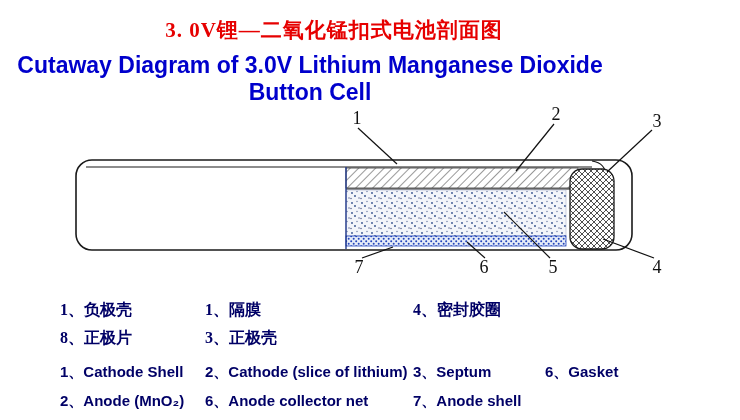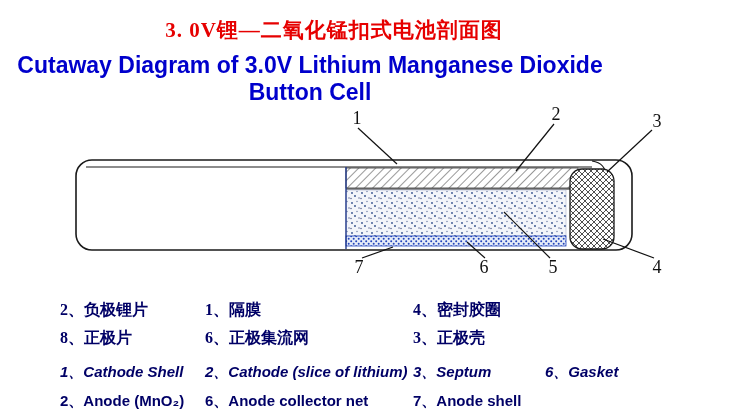--- a/index.html
+++ b/index.html
@@ -16,21 +16,21 @@
     position:absolute;top:52px;left:0;width:620px;text-align:center;
     color:#0000cc;font-family:"Liberation Sans","DejaVu Sans",sans-serif;
     font-weight:bold;font-size:23px;
   }
   svg.diagram{position:absolute;left:0;top:95px;}
   .legend{position:absolute;left:60px;top:298px;width:672px;color:#000066;}
   .lrow{display:grid;grid-template-columns:145px 208px 132px auto;margin-bottom:4px;}
   .lrow span{white-space:nowrap;}
   .lrow.cn span{font-family:"Liberation Serif","DejaVu Sans",serif;font-weight:bold;font-size:16px;line-height:24px;}
   .lrow.en span{font-family:"Liberation Sans","DejaVu Sans",sans-serif;font-weight:bold;font-size:15px;line-height:25px;}
-  .lrow.gap{margin-top:9px;font-style:italic;}
+  .lrow.gap{margin-top:9px;}
 </style>
 </head>
 <body>
 
 <div class="title-cn">3. 0V锂—二氧化锰扣式电池剖面图</div>
 <div class="title-en">Cutaway Diagram of 3.0V Lithium Manganese Dioxide Button Cell</div>
 
 <svg class="diagram" width="740" height="205" viewBox="0 95 740 205" xmlns="http://www.w3.org/2000/svg">
   <defs>
     <pattern id="hatch" width="6" height="6" patternUnits="userSpaceOnUse" patternTransform="rotate(45)">
@@ -83,27 +83,26 @@
     <text x="657" y="127">3</text>
     <text x="359" y="273">7</text>
     <text x="484" y="273">6</text>
     <text x="553" y="273">5</text>
     <text x="657" y="273">4</text>
   </g>
 </svg>
 
 <div class="legend">
   <div class="lrow cn">
-    <span>2、负极锂片</span>
+    <span>1、负极壳</span>
     <span>1、隔膜</span>
     <span>4、密封胶圈</span>
   </div>
   <div class="lrow cn">
     <span>8、正极片</span>
-    <span>6、正极集流网</span>
     <span>3、正极壳</span>
     <span></span>
   </div>
   <div class="lrow en gap">
     <span>1、Cathode Shell</span>
     <span>2、Cathode (slice of lithium)</span>
     <span>3、Septum</span>
     <span>6、Gasket</span>
   </div>
   <div class="lrow en">

